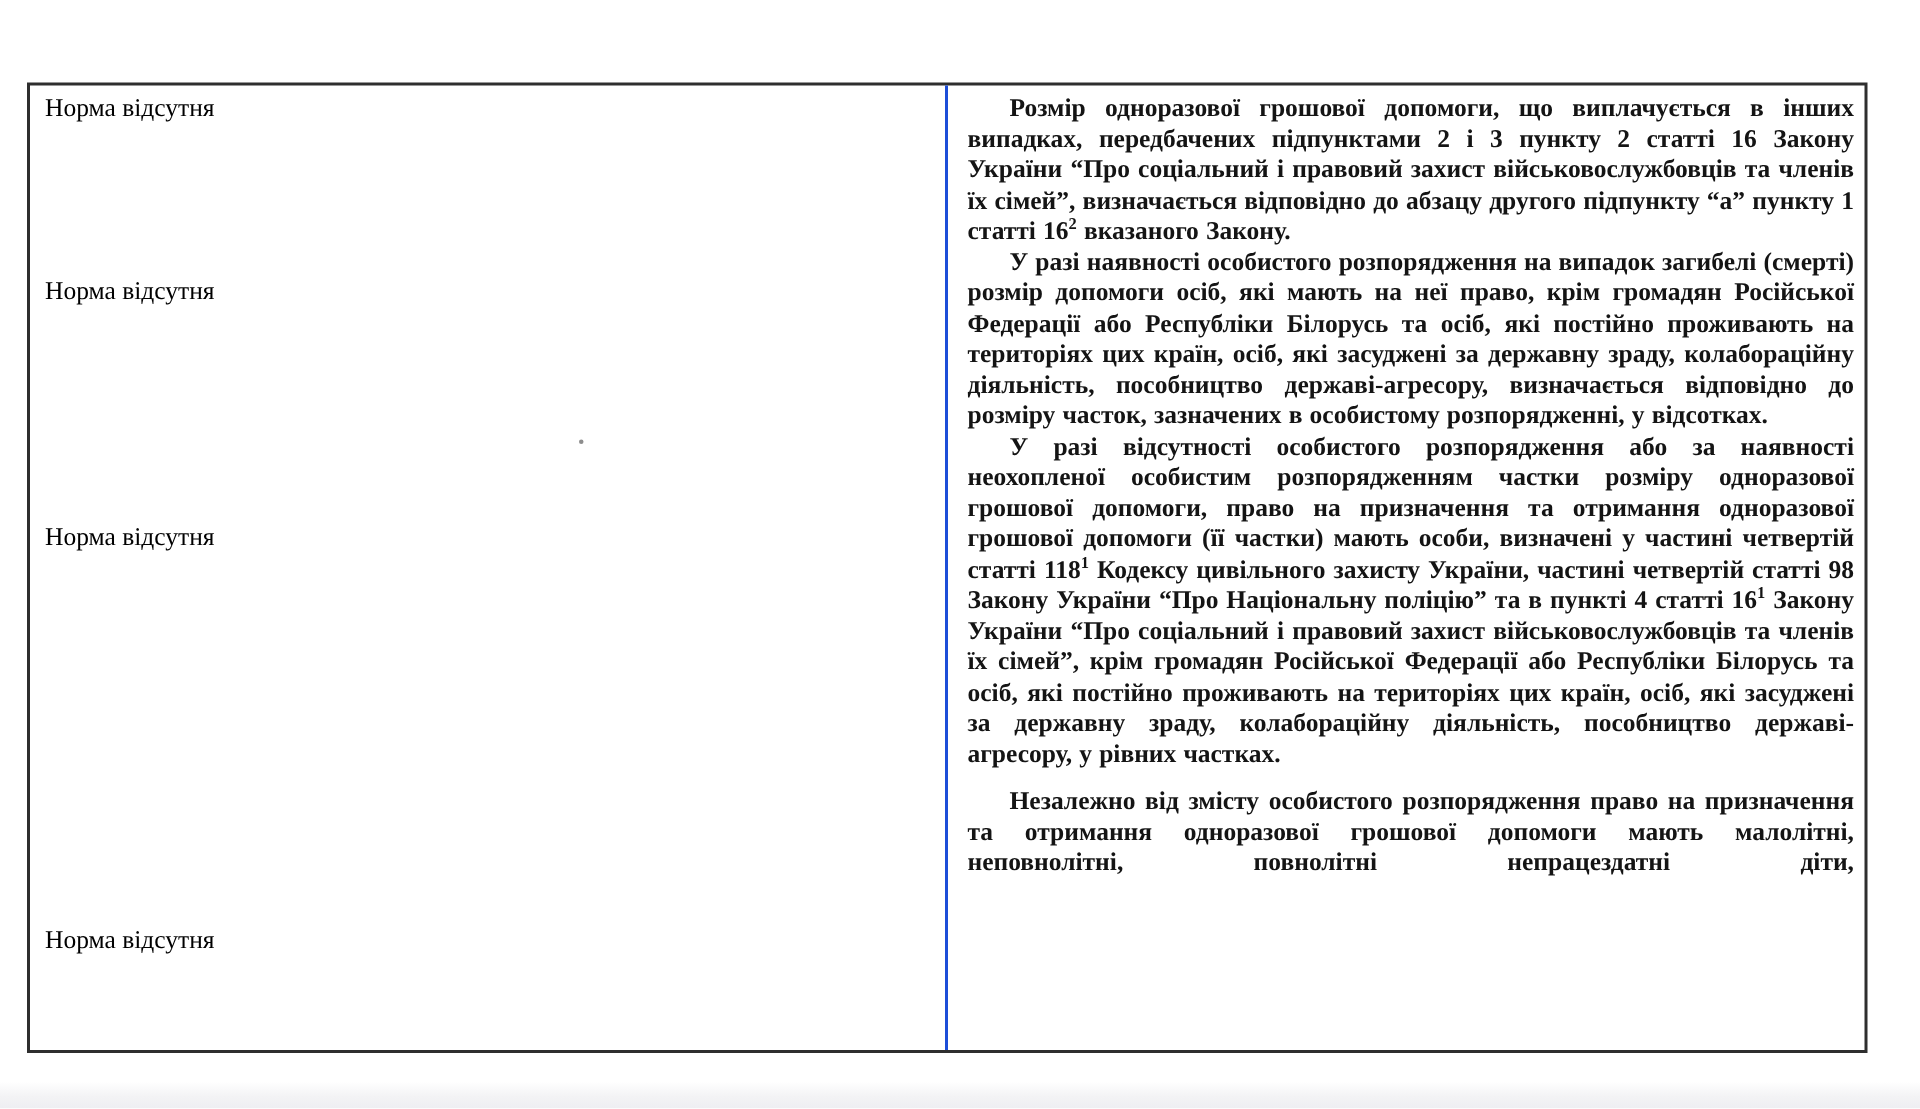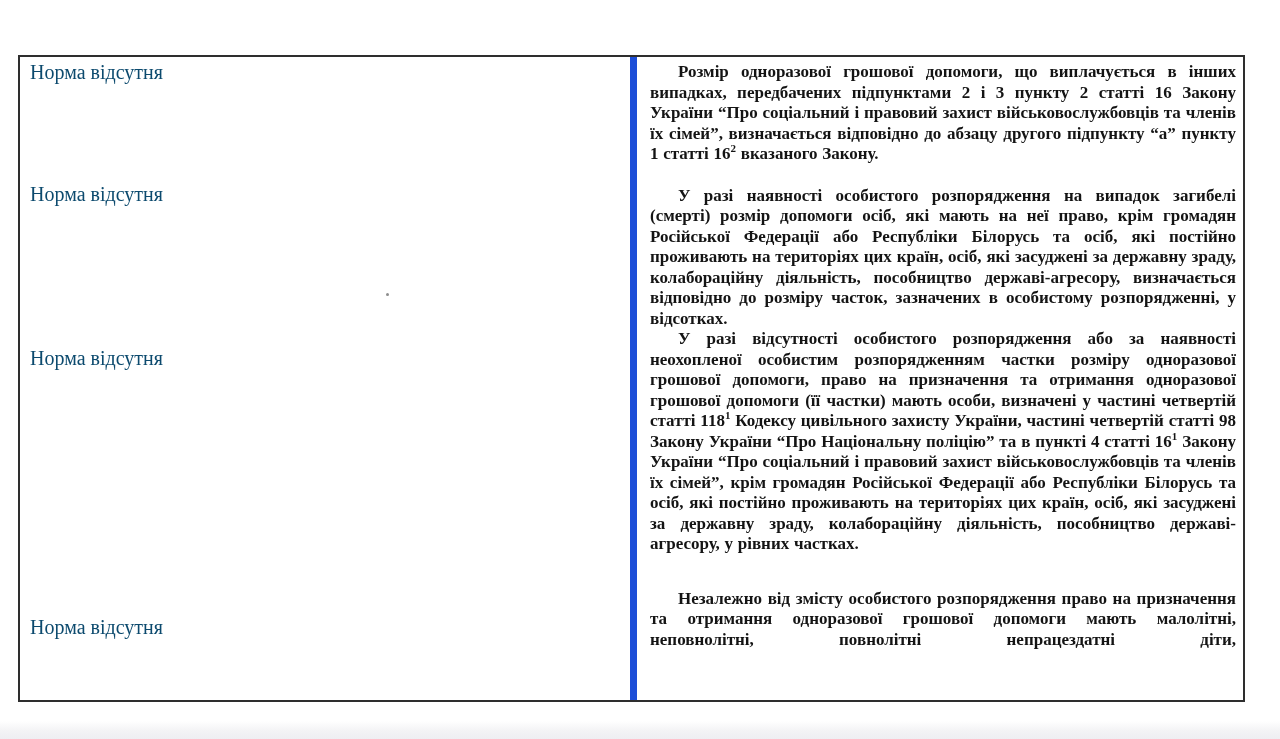--- a/index.html
+++ b/index.html
@@ -30,65 +30,65 @@
   }
   .col-left {
     width: 610px;
     position: relative;
     box-sizing: border-box;
     flex: none;
   }
   .norm-label {
     position: absolute;
     left: 10px;
-    font-size: 20px;
+    font-size: 17px;
     line-height: 20px;
-    color: #0c4a6e;
+    color: #000000;
     font-weight: 400;
     white-space: nowrap;
   }
   .norm-1 { top: 5px; }
   .norm-2 { top: 127px; }
   .norm-3 { top: 291px; }
   .norm-4 { top: 560px; }
   .scan-speck {
     position: absolute;
     left: 366px;
     top: 236px;
     width: 3px;
     height: 3px;
     background: #8d8d8d;
     border-radius: 50%;
   }
   .col-right {
     flex: 1;
-    border-left: 7px solid #1d4ed8;
+    border-left: 2px solid #1d4ed8;
     box-sizing: border-box;
     padding: 0 7px 0 13px;
     overflow: hidden;
   }
   .para {
     margin: 0;
     text-align: justify;
     text-indent: 28px;
     font-weight: 700;
     font-size: 17px;
     line-height: 20.5px;
     color: #141414;
     word-spacing: 0.5px;
   }
   .para sup {
     font-size: 11px;
     line-height: 0;
     font-weight: 700;
   }
   .para-1 { margin-top: 5px; }
-  .para-2 { margin-top: 21px; }
+  .para-2 { }
   .para-3 { }
-  .para-4 { margin-top: 34px; text-align-last: justify; font-family: Liberation Serif, serif; }
+  .para-4 { margin-top: 11px; text-align-last: justify; font-family: Liberation Serif, serif; }
   .bottom-edge {
     position: absolute;
     left: 0;
     right: 0;
     bottom: 0;
     height: 18px;
     background: linear-gradient(180deg, #ffffff 0%, #f3f3f5 55%, #eeeef2 100%);
   }
 </style>
 </head>

